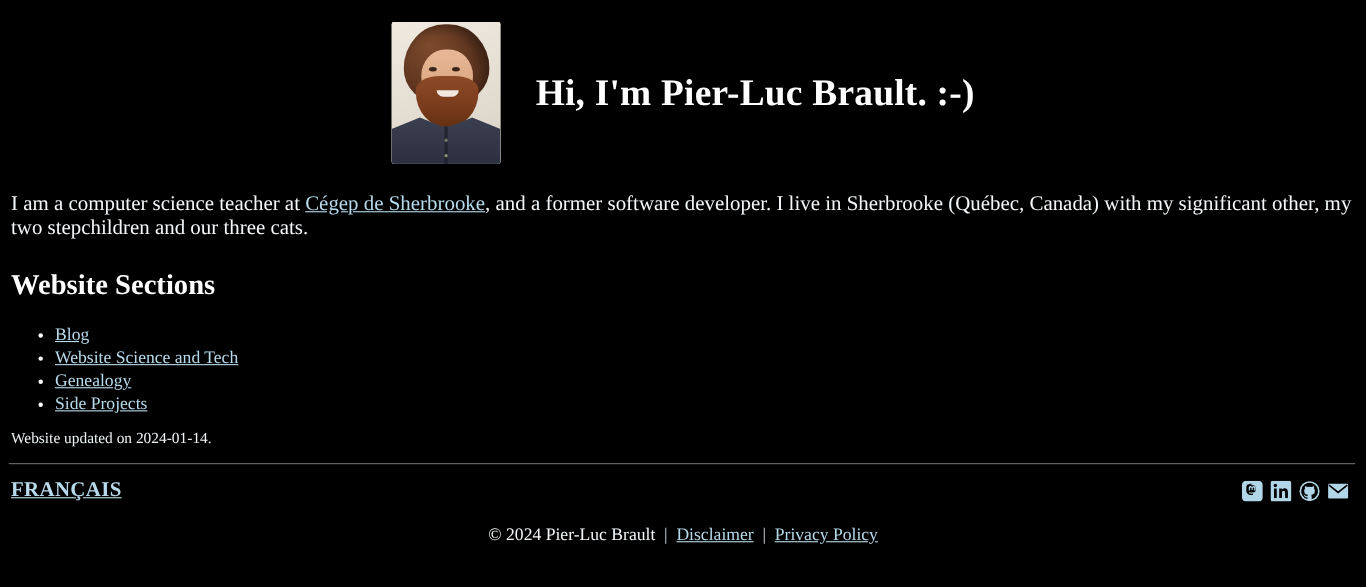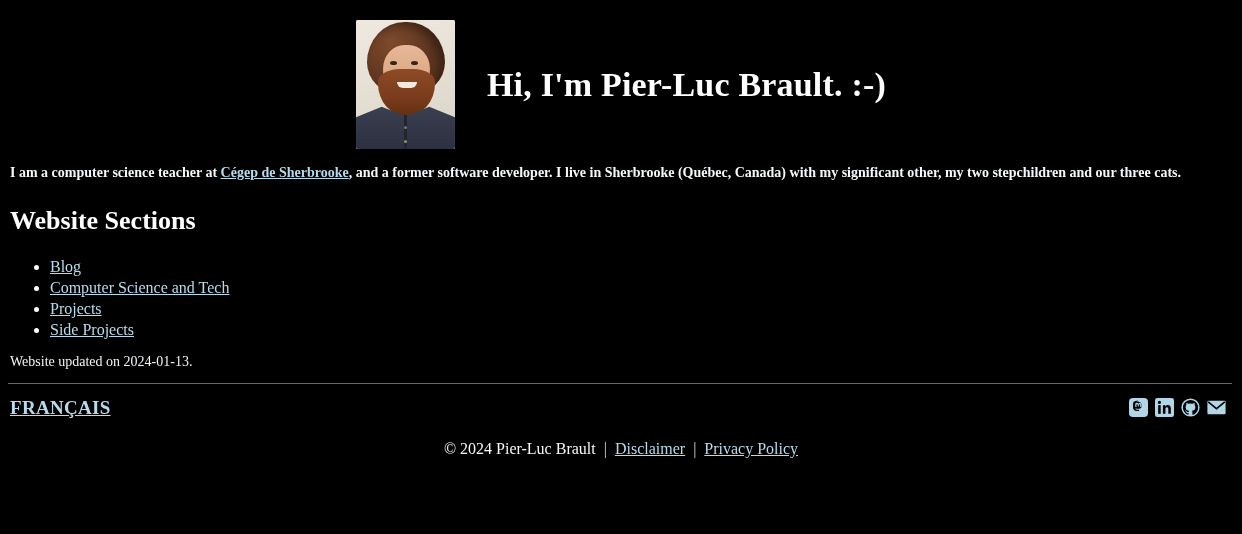--- a/index.html
+++ b/index.html
@@ -115,26 +115,25 @@
     font-size: 34px;
     font-weight: bold;
     line-height: 1.1;
     color: #ffffff;
     letter-spacing: .2px;
     white-space: nowrap;
   }
 
   
   .intro {
-    font-size: 14px;
+    font-size: 19px;
     line-height: 1.18;
-    margin: 0 0 4px 0;
+    margin: 10px 0 4px 0;
     padding: 0 2px;
     color: #f4f8fa;
-    font-weight: bold;
   }
   a {
     color: #b7dbec;
     text-decoration: underline;
   }
   .section-heading {
     font-size: 26px;
     font-weight: bold;
     color: #ffffff;
     margin: 24px 0 20px 2px;
@@ -222,26 +221,26 @@
       <div class="btn2"></div>
     </div>
     <h1 class="site-title">Hi, I'm Pier-Luc Brault. :-)</h1>
   </div>
 
   <p class="intro"><span>I am a computer science teacher at </span><a href="#">Cégep de Sherbrooke</a><span>, and a former software developer. I live in Sherbrooke (Québec, Canada) with my significant other, my two stepchildren and our three cats.</span></p>
 
   <h2 class="section-heading">Website Sections</h2>
   <ul class="sections">
     <li><a href="#">Blog</a></li>
-    <li><a href="#">Computer Science and Tech</a></li>
-    <li><a href="#">Projects</a></li>
+    <li><a href="#">Website Science and Tech</a></li>
+    <li><a href="#">Genealogy</a></li>
     <li><a href="#">Side Projects</a></li>
   </ul>
 
-  <div class="updated">Website updated on 2024-01-13.</div>
+  <div class="updated">Website updated on 2024-01-14.</div>
 
   <hr class="divider">
 
   <div class="footbar">
     <a href="#" class="lang-link">FRANÇAIS</a>
 
     <div class="social">
       <a href="#">
         <span>
           <svg viewBox="0 0 24 24" xmlns="http://www.w3.org/2000/svg">

